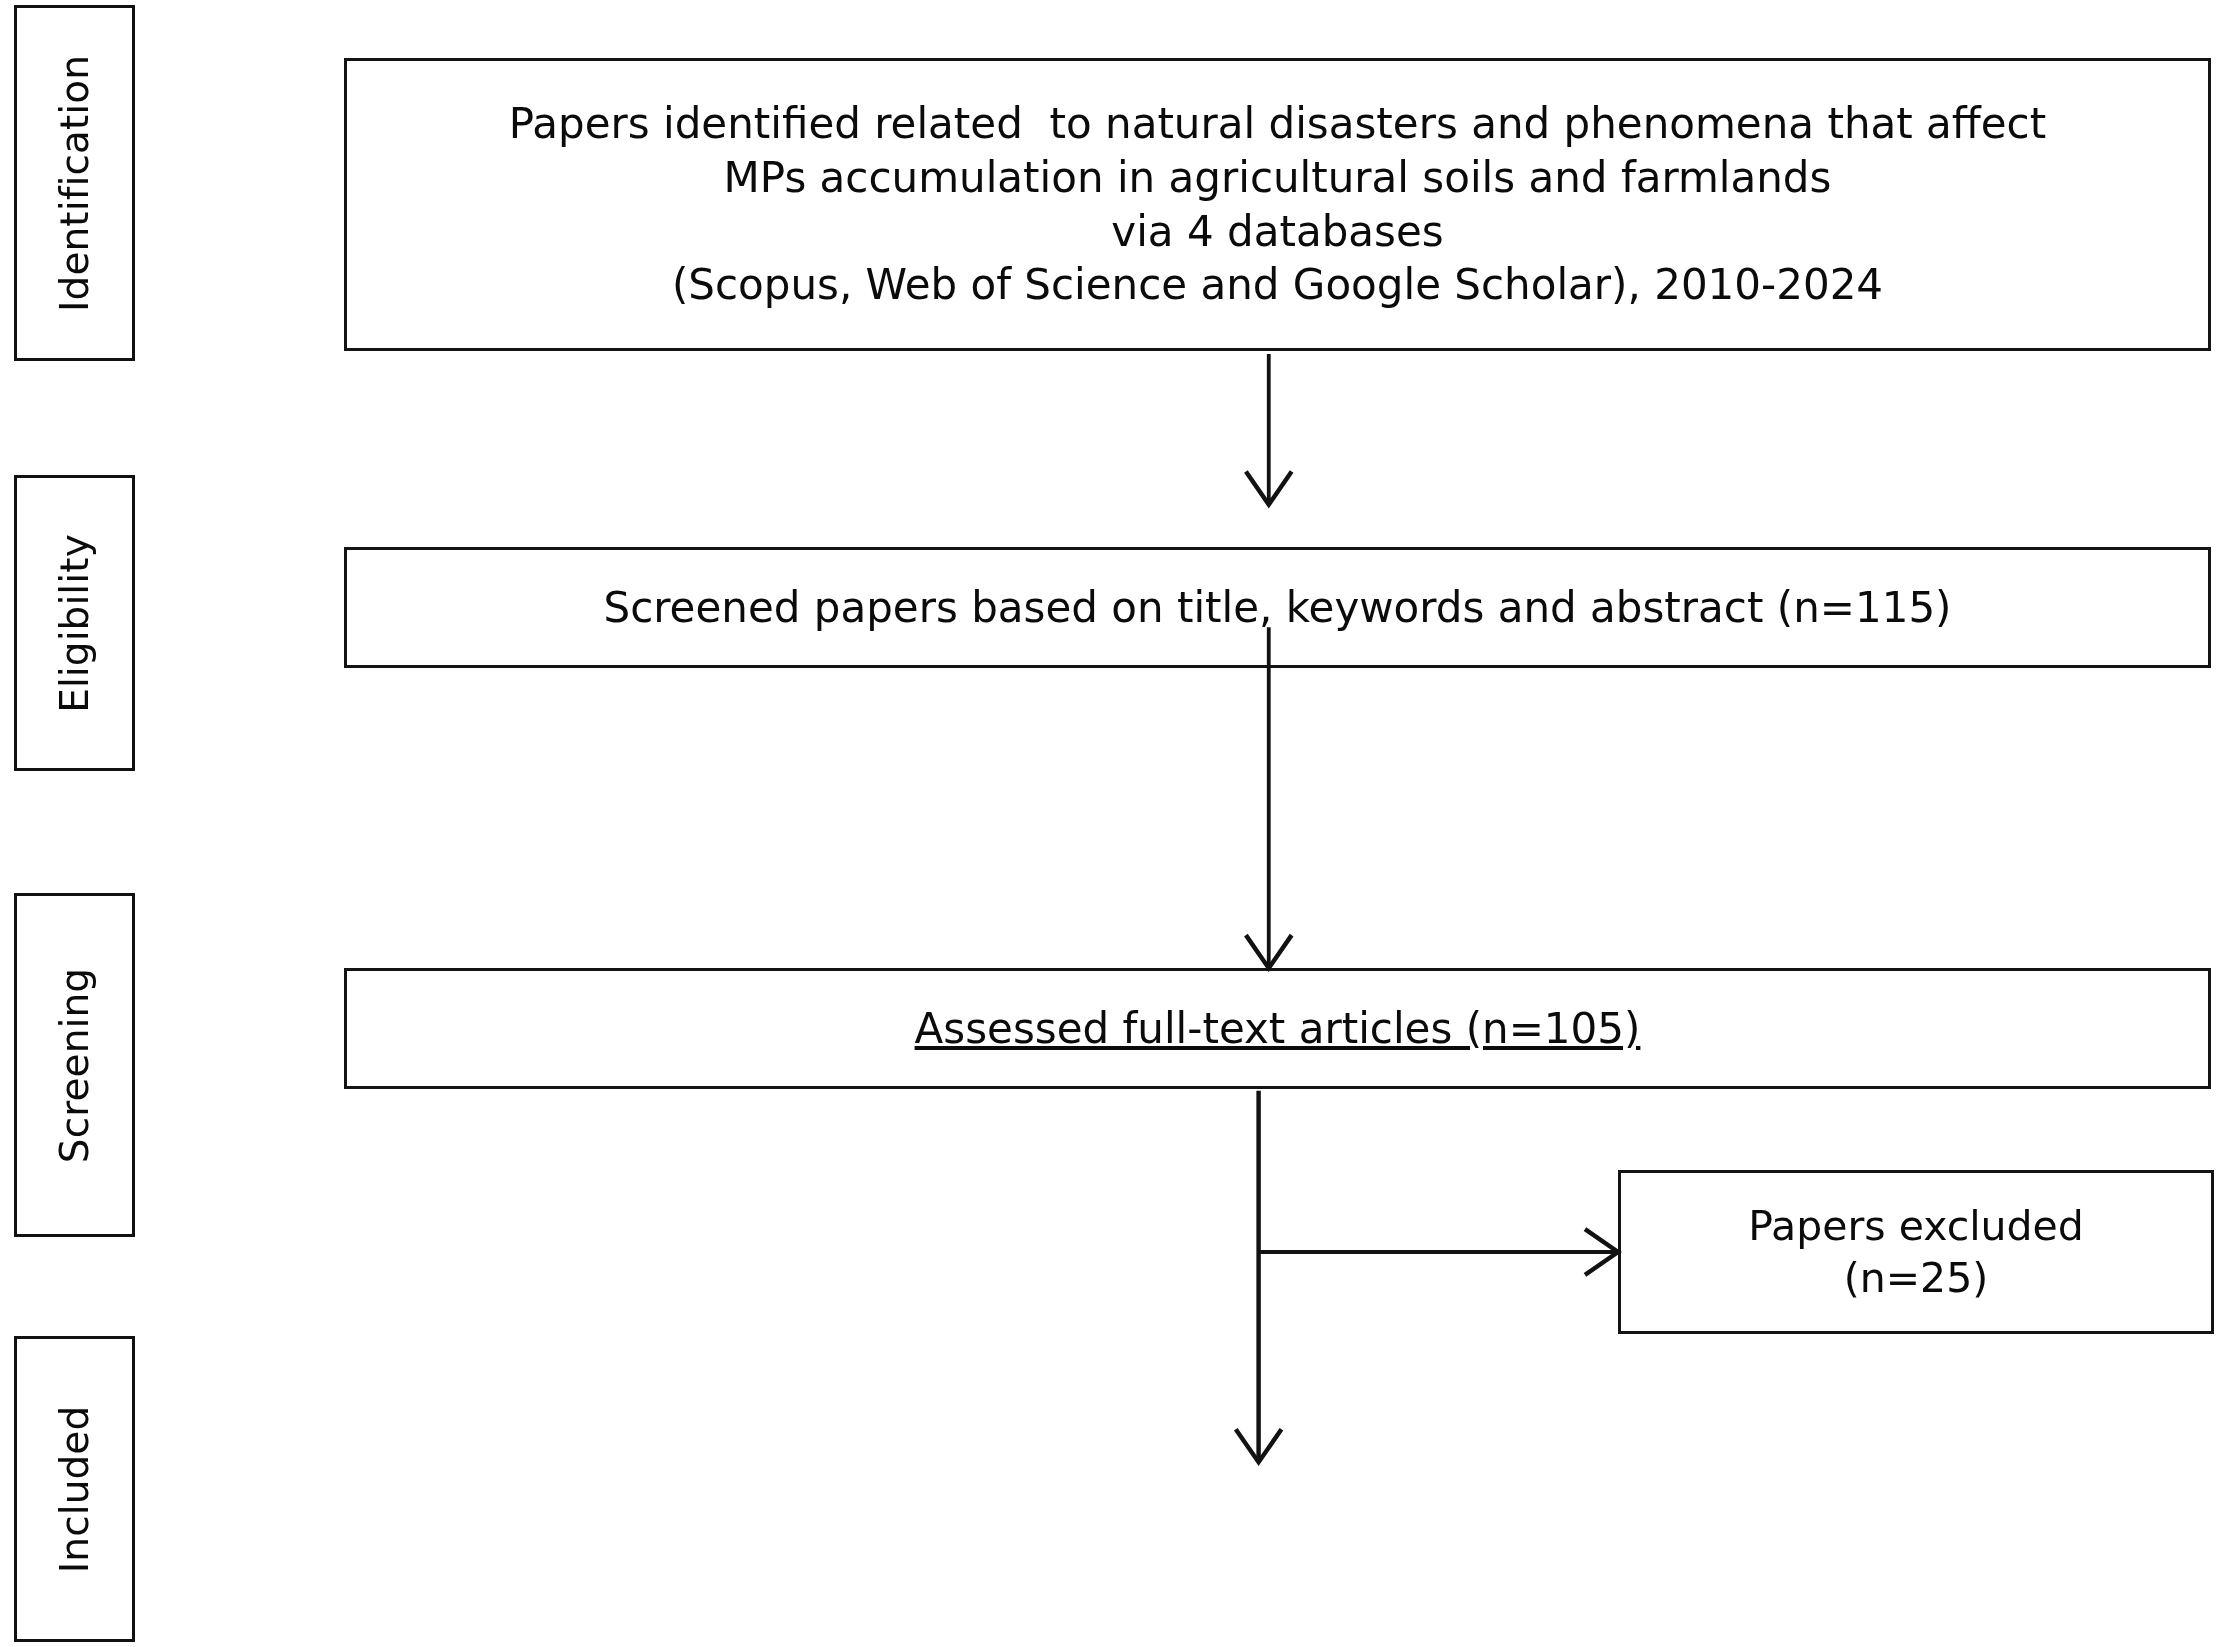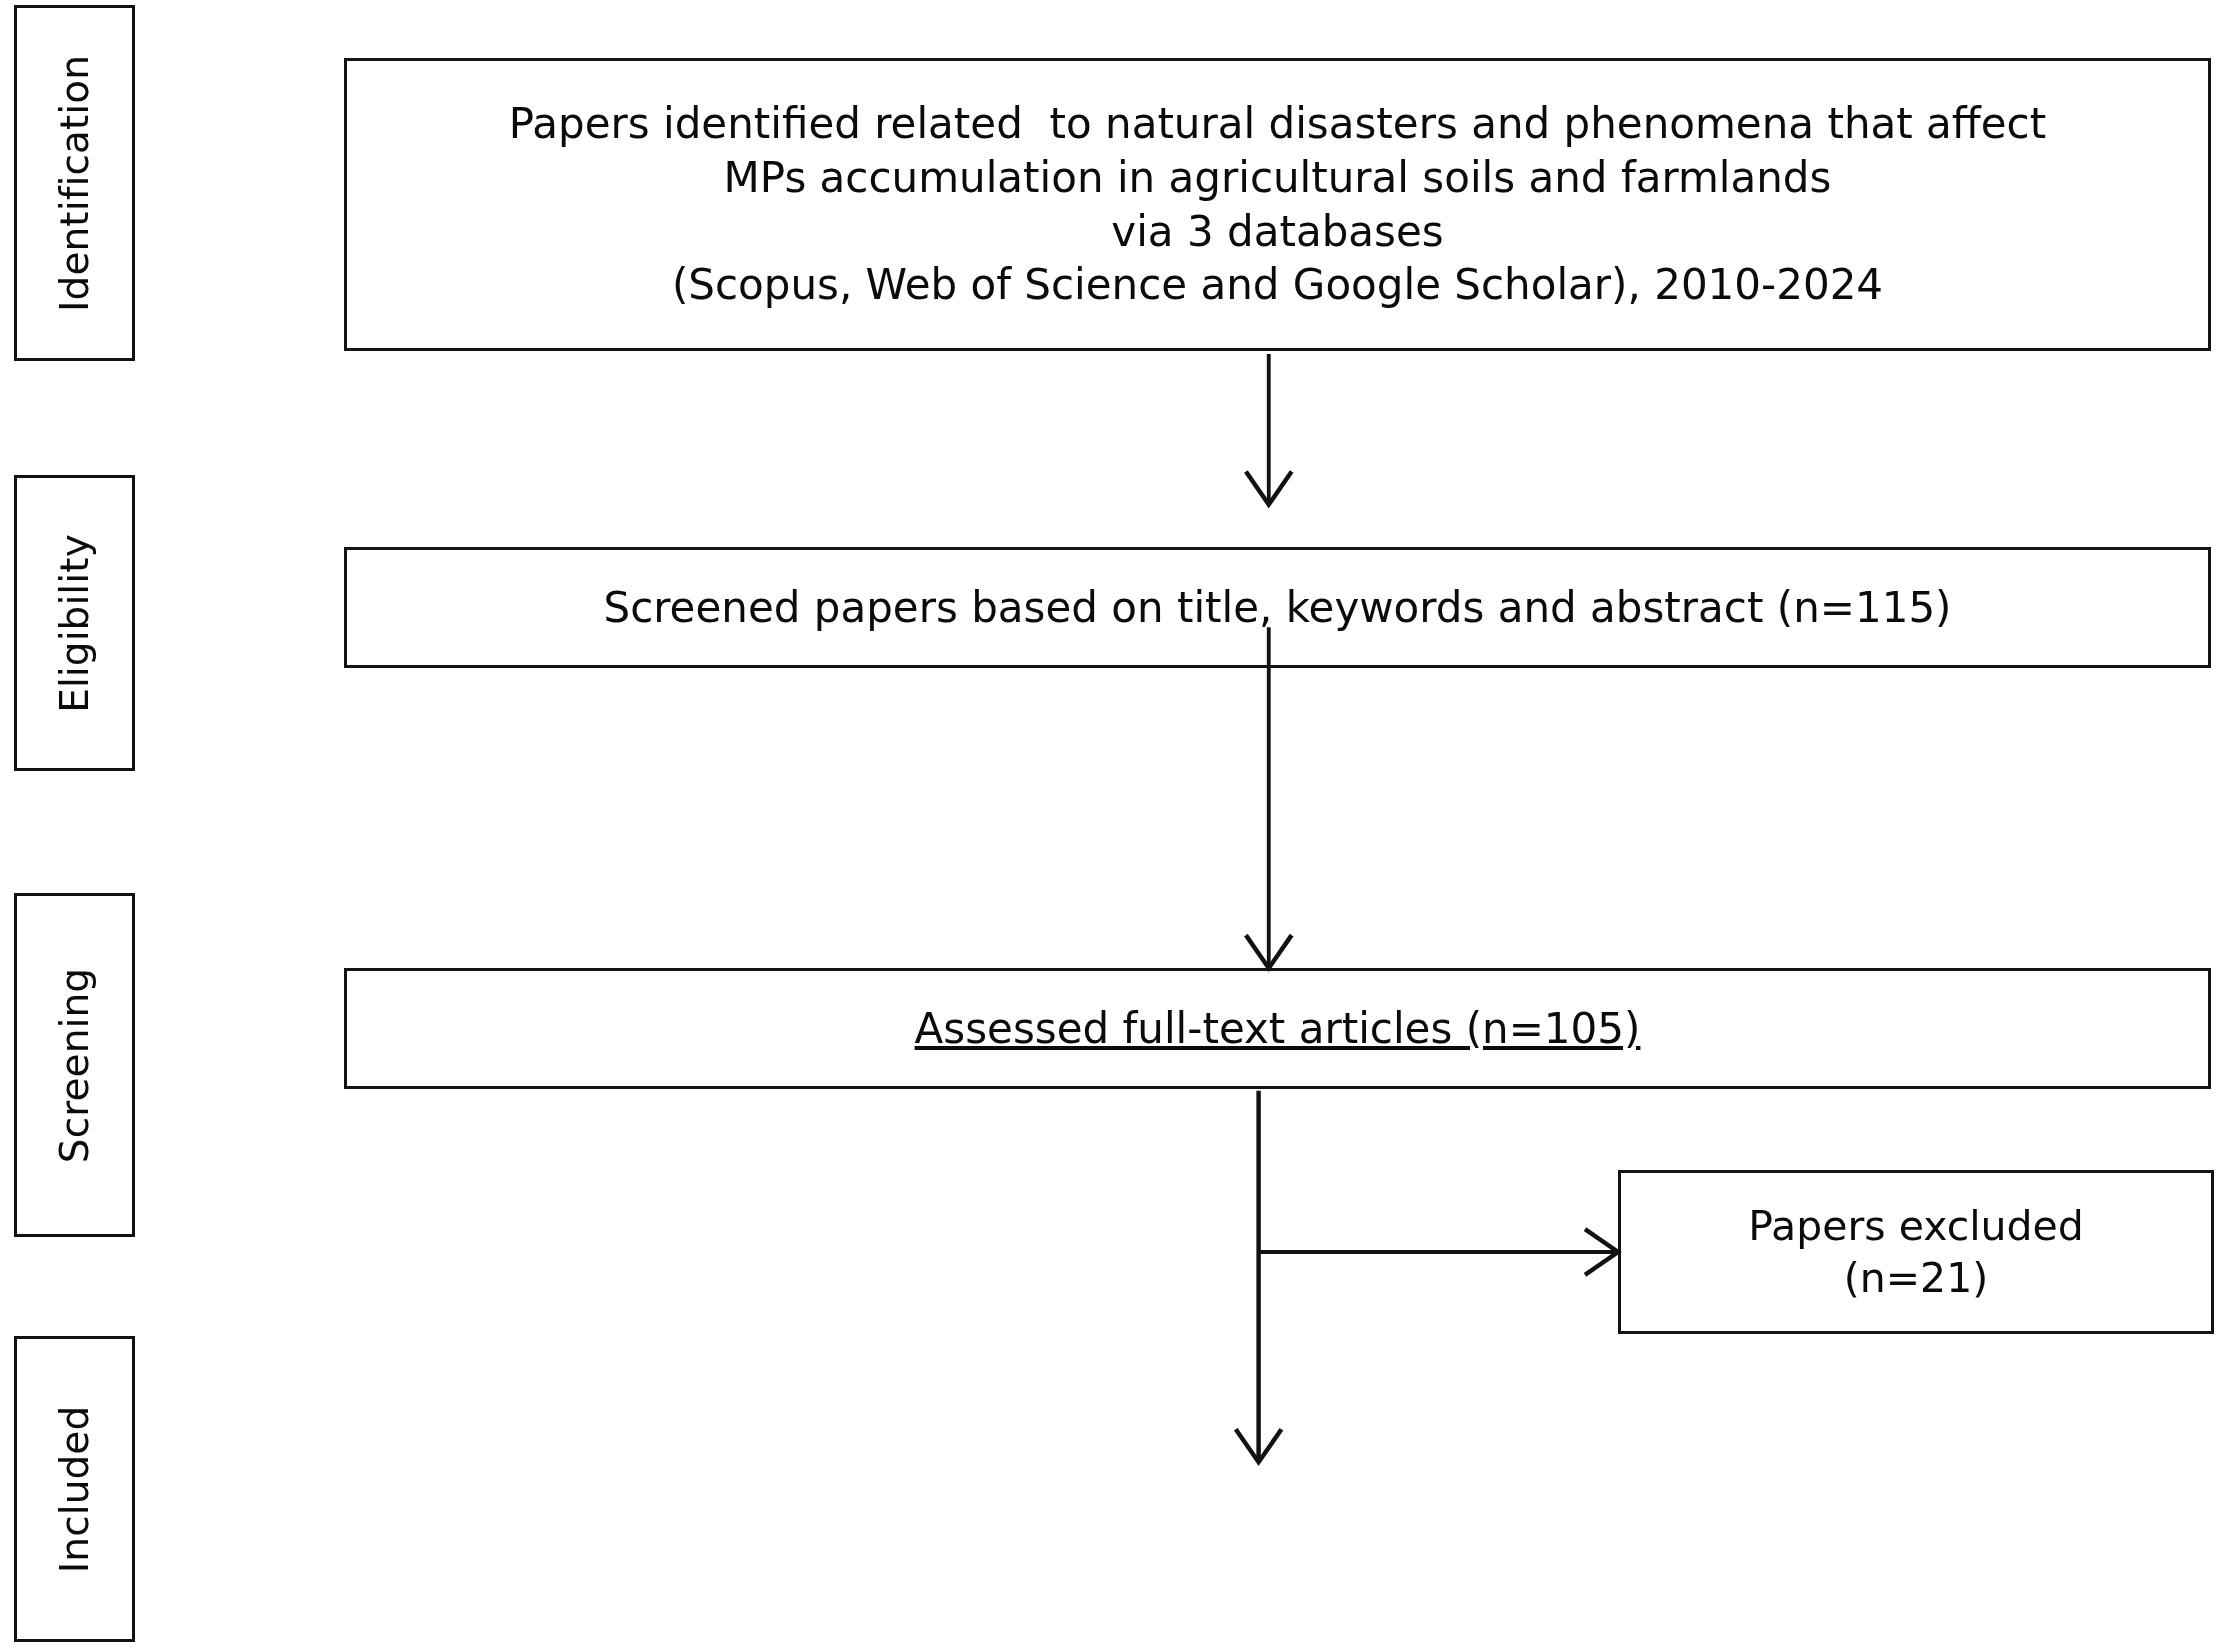--- a/index.html
+++ b/index.html
@@ -112,35 +112,35 @@
     <span class="stage-label">Screening</span>
   </div>
 
   <div class="stage-box" id="stage-included">
     <span class="stage-label">Included</span>
   </div>
 
   <div class="flow-box" id="box-identified">
     <span class="ln">Papers identified related  to natural disasters and phenomena that affect</span>
     <span class="ln">MPs accumulation in agricultural soils and farmlands</span>
-    <span class="ln">via 3 databases</span>
+    <span class="ln">via 4 databases</span>
     <span class="ln">(Scopus, Web of Science and Google Scholar), 2010-2024</span>
   </div>
 
   <div class="flow-box" id="box-screened">
     <span class="ln">Screened papers based on title, keywords and abstract (n=115)</span>
   </div>
 
   <div class="flow-box" id="box-assessed">
     <span class="ln">Assessed full-text articles (n=105)</span>
   </div>
 
   <div class="flow-box" id="box-excluded">
     <span class="ln">Papers excluded</span>
-    <span class="ln">(n=21)</span>
+    <span class="ln">(n=25)</span>
   </div>
 
 
   <svg id="connectors" viewBox="0 0 3507 2594">
 
     <g>
       <line x1="1998" y1="557" x2="1998" y2="789" stroke-width="6"></line>
       <path d="M 1962 742 L 1998 794 L 2034 742" stroke-width="7"></path>
     </g>
 

